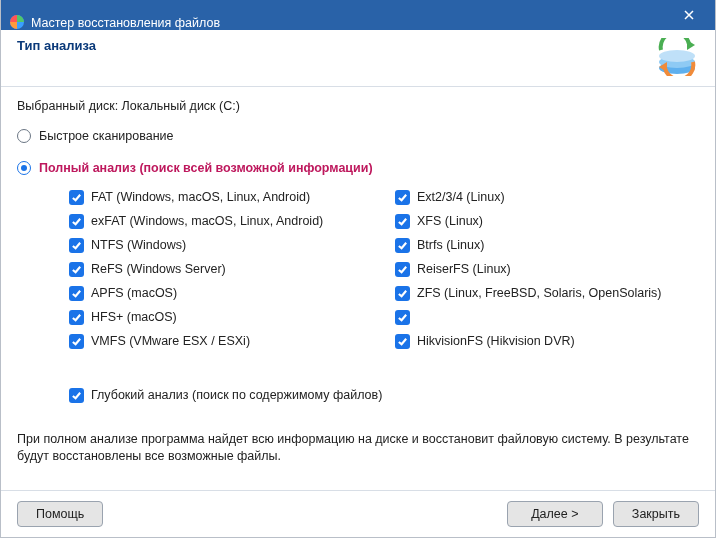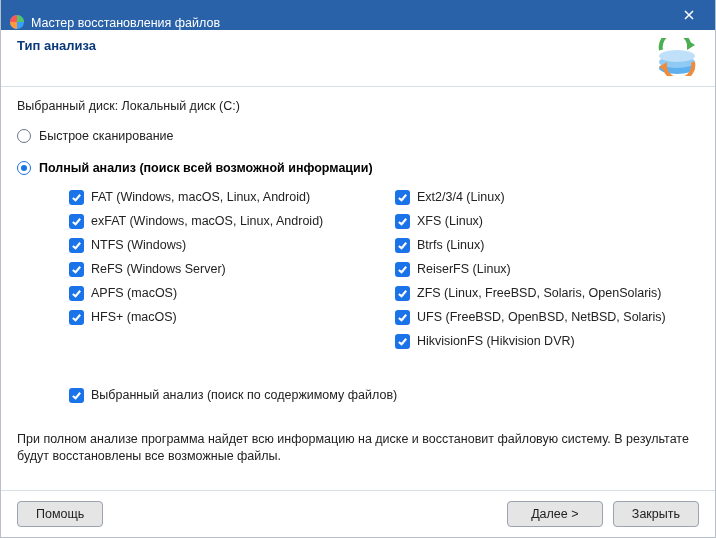--- a/index.html
+++ b/index.html
@@ -100,21 +100,21 @@
   .radio.checked { border-color: #1a73e8; }
   .radio.checked::after {
     content:"";
     position:absolute;
     left:3px; top:3px;
     width:6px; height:6px;
     border-radius:50%;
     background:#1a73e8;
   }
   .radio-label { font-size: 12.5px; }
-  .radio-row.checked .radio-label { font-weight: 600; color:#000000; }
+  .radio-row.checked .radio-label { font-weight: 600; color:#be185d; }
 
   .fs-columns {
     display: flex;
     padding-left: 52px;
     gap: 0;
   }
   .fs-col { width: 326px; }
   .fs-col.right { width: 300px; }
 
   .check-row {
@@ -271,20 +271,28 @@
         <span class="check-label">APFS (macOS)</span>
       </div>
       <div class="check-row">
         <span class="checkbox">
             <svg viewBox="0 0 12 12">
               <polyline points="2,6.5 5,9 10,3"></polyline>
             </svg>
           </span>
         <span class="check-label">HFS+ (macOS)</span>
       </div>
+      <div class="check-row">
+        <span class="checkbox">
+            <svg viewBox="0 0 12 12">
+              <polyline points="2,6.5 5,9 10,3"></polyline>
+            </svg>
+          </span>
+        <span class="check-label">VMFS (VMware ESX / ESXi)</span>
+      </div>
     </div>
     <div class="fs-col right">
       <div class="check-row">
         <span class="checkbox">
             <svg viewBox="0 0 12 12">
               <polyline points="2,6.5 5,9 10,3"></polyline>
             </svg>
           </span>
         <span class="check-label">Ext2/3/4 (Linux)</span>
       </div>
@@ -319,40 +327,39 @@
             </svg>
           </span>
         <span class="check-label">ZFS (Linux, FreeBSD, Solaris, OpenSolaris)</span>
       </div>
       <div class="check-row">
         <span class="checkbox">
             <svg viewBox="0 0 12 12">
               <polyline points="2,6.5 5,9 10,3"></polyline>
             </svg>
           </span>
-        <span class="check-label">UFS (FreeBSD, OpenBSD, NetBSD, Solaris)</span>
       </div>
       <div class="check-row">
         <span class="checkbox">
             <svg viewBox="0 0 12 12">
               <polyline points="2,6.5 5,9 10,3"></polyline>
             </svg>
           </span>
         <span class="check-label">HikvisionFS (Hikvision DVR)</span>
       </div>
     </div>
   </div>
 
   <div class="check-row deep-row">
     <span class="checkbox">
         <svg viewBox="0 0 12 12">
           <polyline points="2,6.5 5,9 10,3"></polyline>
         </svg>
       </span>
-    <span class="check-label">Выбранный анализ (поиск по содержимому файлов)</span>
+    <span class="check-label">Глубокий анализ (поиск по содержимому файлов)</span>
   </div>
 
   <div class="info-text">При полном анализе программа найдет всю информацию на диске и восстановит файловую систему. В результате будут восстановлены все возможные файлы.</div>
 
 </div>
 
 <div class="footer">
   <button class="btn help">Помощь</button>
   <span class="spacer"></span>
   <button class="btn next">Далее  &gt;</button>

